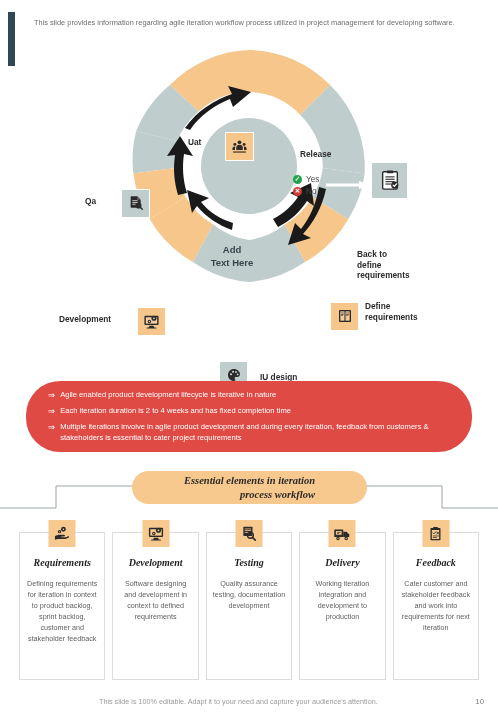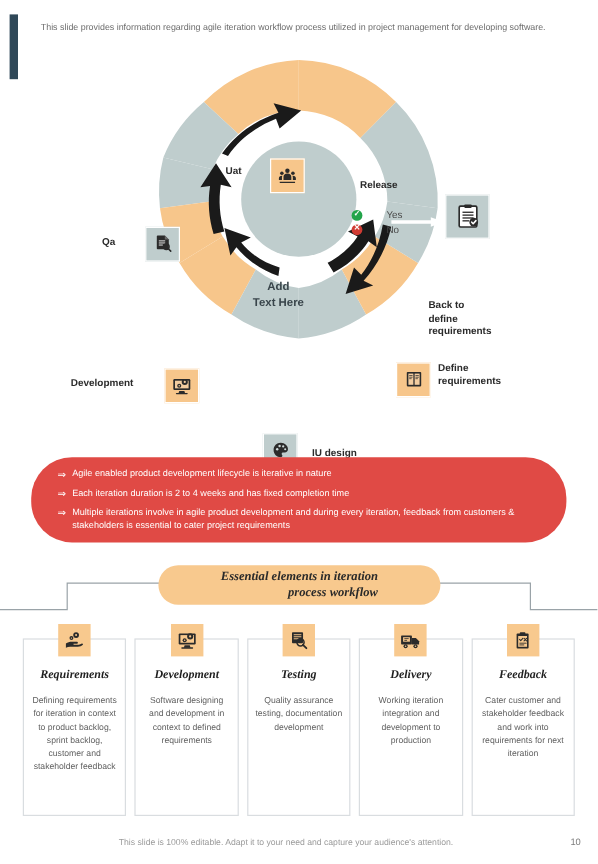--- a/index.html
+++ b/index.html
@@ -55,21 +55,21 @@
     margin-top: 2px;
   }
   .wheel-svg {
     position: absolute;
     left: 118px;
     top: 4px;
   }
   .center-label {
     position: absolute;
     left: 196px;
-    top: 203px;
+    top: 213px;
     width: 72px;
     text-align: center;
     font-size: 9.5px;
     font-weight: bold;
     line-height: 1.35;
     color: #39454b;
   }
 
   .icon-box {
     position: absolute;
@@ -111,21 +111,21 @@
   .yesno {
     position: absolute;
     left: 293px;
     top: 144px;
     font-size: 8.2px;
     color: #4a4a4a;
   }
   .yesno-row {
     display: flex;
     align-items: center;
-    gap: 20px;
+    gap: 4px;
     margin-bottom: 3px;
   }
   .badge {
     width: 9px; height: 9px;
     border-radius: 50%;
     display: flex; align-items: center; justify-content: center;
     font-size: 6.5px; color: #fff; font-weight: bold;
     line-height: 1;
   }
   .badge.ok  { background: #22a44a; }

